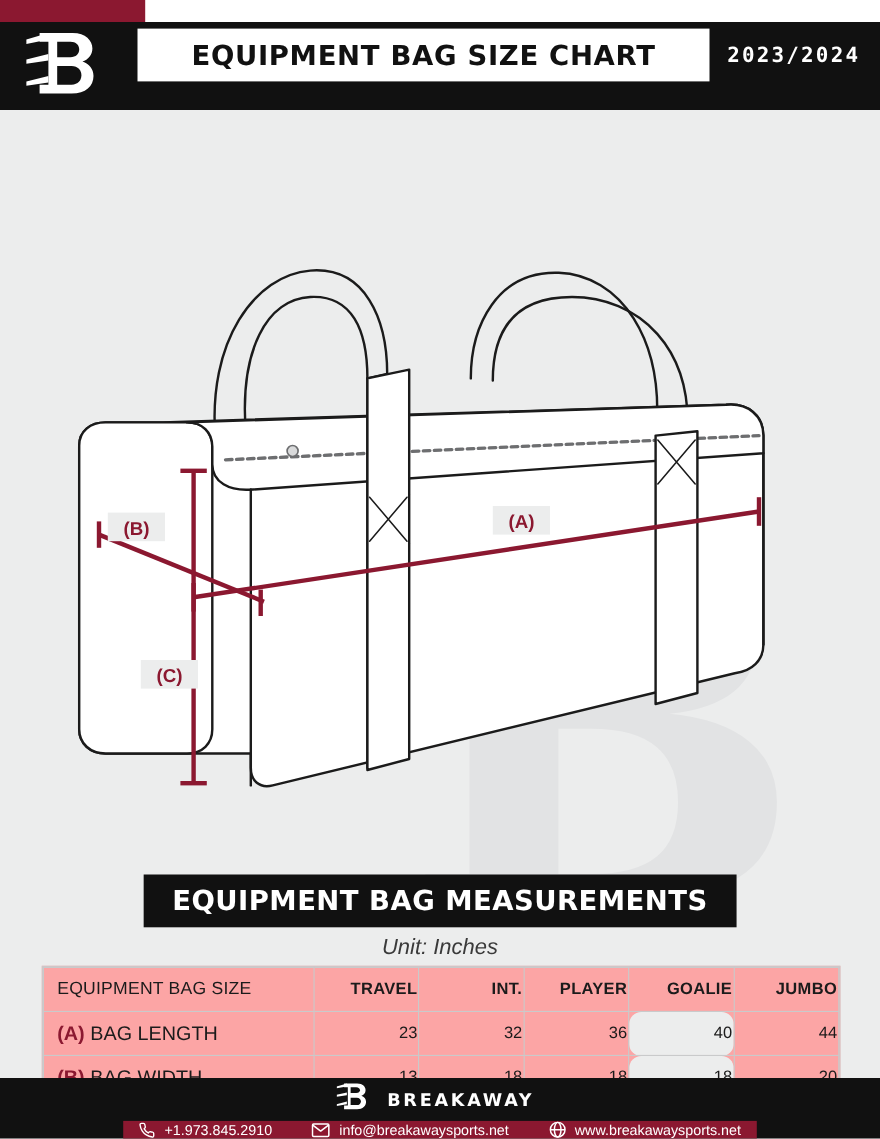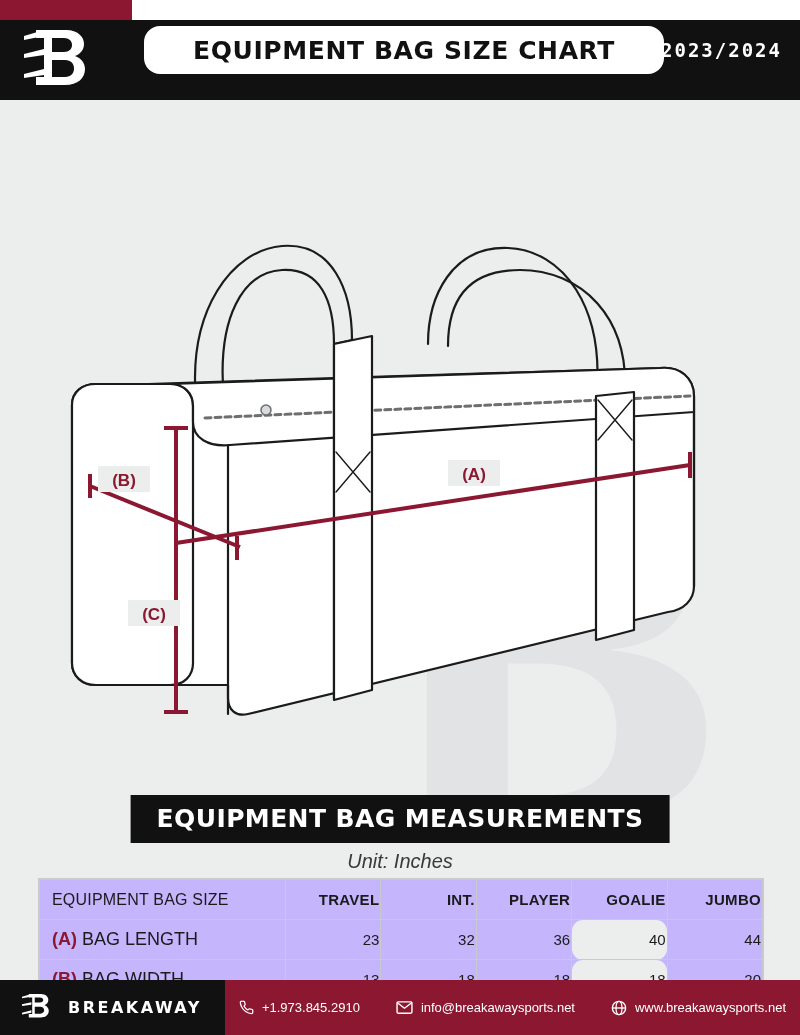--- a/index.html
+++ b/index.html
@@ -34,28 +34,27 @@
     background: #111111;
   }
   .logo-wrap {
     position: absolute;
     left: 22px; top: 24px;
     width: 92px; height: 72px;
     z-index: 5;
   }
   .header-title-bar {
     position: absolute;
-    left: 144px; top: 26px;
+    left: 125px; top: 26px;
     width: 520px; height: 48px;
     background: #ffffff;
     display: flex;
     align-items: center;
     justify-content: center;
     z-index: 4;
-    border-radius: 16px;
   }
   .header-title {
     font-weight: bold;
     font-size: 25px;
     letter-spacing: 0.6px;
     color: #111111;
     font-family: "DejaVu Sans", sans-serif;
   }
   .header-season {
     position: absolute;
@@ -123,21 +122,21 @@
     color: #3a3a3a;
     z-index: 3;
   }
 
   
   .table-wrap {
     position: absolute;
     left: 38px;
     top: 778px;
     width: 724px;
-    background: #c4b5fd;
+    background: #fca5a5;
     z-index: 3;
     border: 1px solid #c9cacb;
   }
   table {
     border-collapse: collapse;
     width: 100%;
     table-layout: fixed;
   }
   th, td {
     border: 1px solid #c9cacb;
@@ -173,20 +172,21 @@
     border-radius: 11px;
   }
 
   
   .footer {
     position: relative;
     height: 55px;
     background: #111111;
     display: flex;
     align-items: center;
+    flex-direction: column;
   }
   .footer-brand {
     width: 232px;
     height: 55px;
     display: flex;
     align-items: center;
     padding-left: 22px;
     box-sizing: border-box;
   }
   .footer-brand-name {

